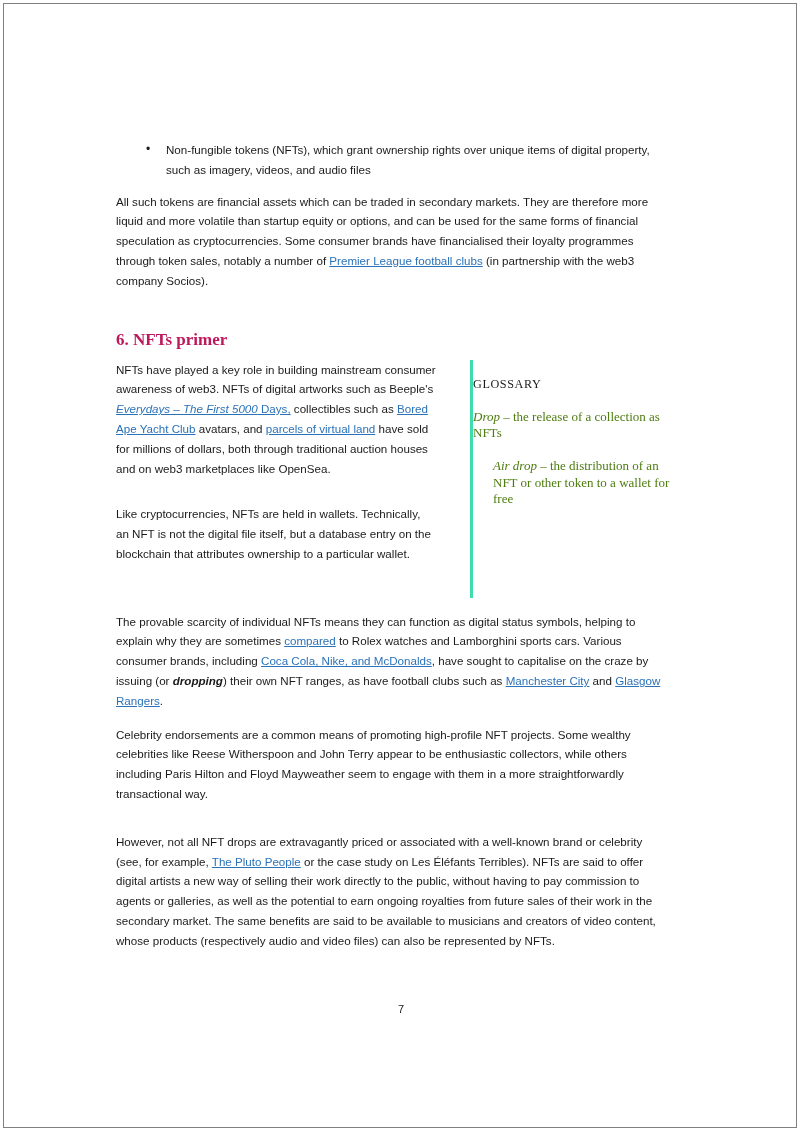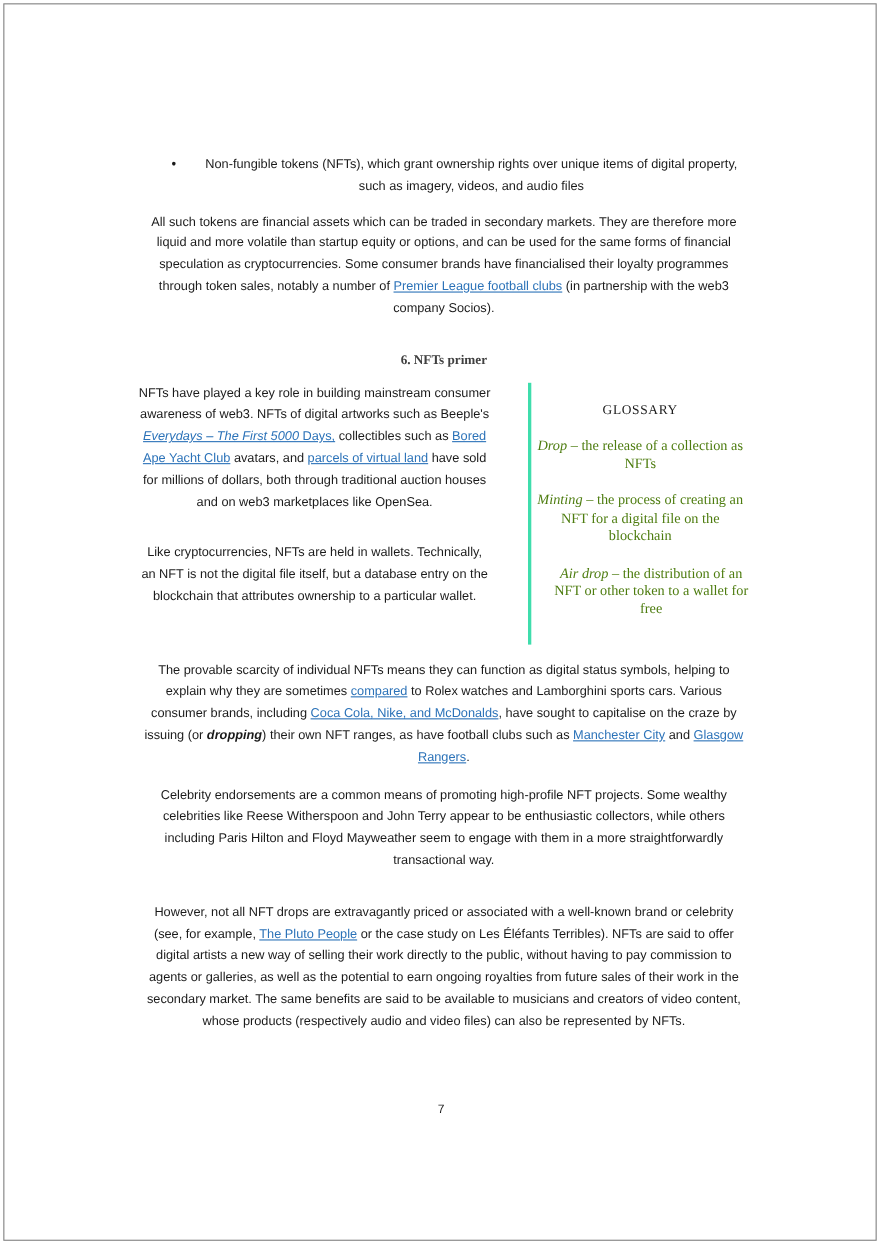--- a/index.html
+++ b/index.html
@@ -20,24 +20,23 @@
     width: 794px;
     height: 1125px;
     box-sizing: border-box;
     border: 1px solid #808080;
     background: #ffffff;
     overflow: hidden;
   }
 
   #content {
     position: absolute;
-    left: 122px;
+    left: 112px;
     top: 136px;
     width: 555px;
-    text-align: center;
   }
 
   
   .body-text {
     font-family: "Liberation Sans", sans-serif;
     font-size: 11.6px;
     line-height: 19.8px;
     color: #1a1a1a;
     margin: 0;
   }
@@ -76,24 +75,24 @@
   }
 
   em.ital {
     font-style: italic;
     font-weight: bold;
   }
 
   
   h2.section-heading {
     font-family: "Liberation Serif", serif;
-    font-size: 12px;
+    font-size: 17px;
     font-weight: bold;
-    color: #404040;
-    margin: 0 0 12px 0;
+    color: #be185d;
+    margin: 12px 0 12px 0;
     line-height: 17px;
   }
 
   
   .two-col {
     position: relative;
     display: flex;
     align-items: stretch;
     margin-bottom: 14px;
   }
@@ -187,21 +186,20 @@
         <p class="para body-text">Like cryptocurrencies, NFTs are held in wallets. Technically, an NFT is not the digital file itself, but a database entry on the blockchain that attributes ownership to a particular wallet.</p>
       </div>
 
       <div class="col-divider"></div>
 
       <div class="col-right">
         <div class="glossary-title">GLOSSARY</div>
 
         <p class="glossary-entry"><span class="glossary-term">Drop</span><span> – </span><span>the release of a collection as NFTs</span></p>
 
-        <p class="glossary-entry"><span class="glossary-term">Minting</span><span> – </span><span>the process of creating an NFT for a digital file on the blockchain</span></p>
 
         <p class="glossary-entry"><span class="glossary-term">Air drop</span><span> – </span><span>the distribution of an NFT or other token to a wallet for free</span></p>
       </div>
 
     </div>
 
     <p class="para body-text"><span>The provable scarcity of individual NFTs means they can function as digital status symbols, helping to explain why they are sometimes </span><a class="doclink" href="#">compared</a><span> to Rolex watches and Lamborghini sports cars. Various consumer brands, including </span><a class="doclink" href="#">Coca Cola, Nike, and McDonalds</a><span>, have sought to capitalise on the craze by issuing (or </span><em class="ital">dropping</em><span>) their own NFT ranges, as have football clubs such as </span><a class="doclink" href="#">Manchester City</a><span> and </span><a class="doclink" href="#">Glasgow Rangers</a><span>.</span></p>
 
     <p class="para body-text">Celebrity endorsements are a common means of promoting high-profile NFT projects. Some wealthy celebrities like Reese Witherspoon and John Terry appear to be enthusiastic collectors, while others including Paris Hilton and Floyd Mayweather seem to engage with them in a more straightforwardly transactional way.</p>
 

